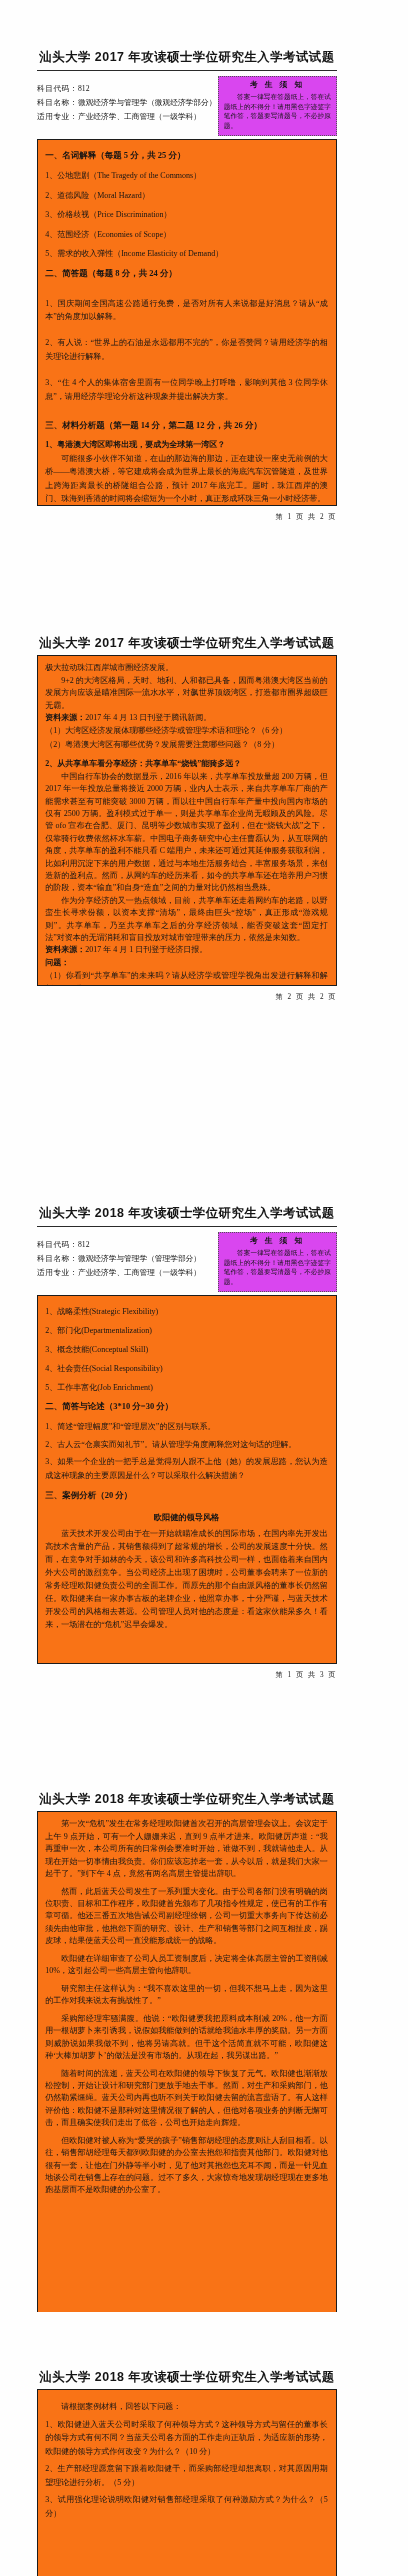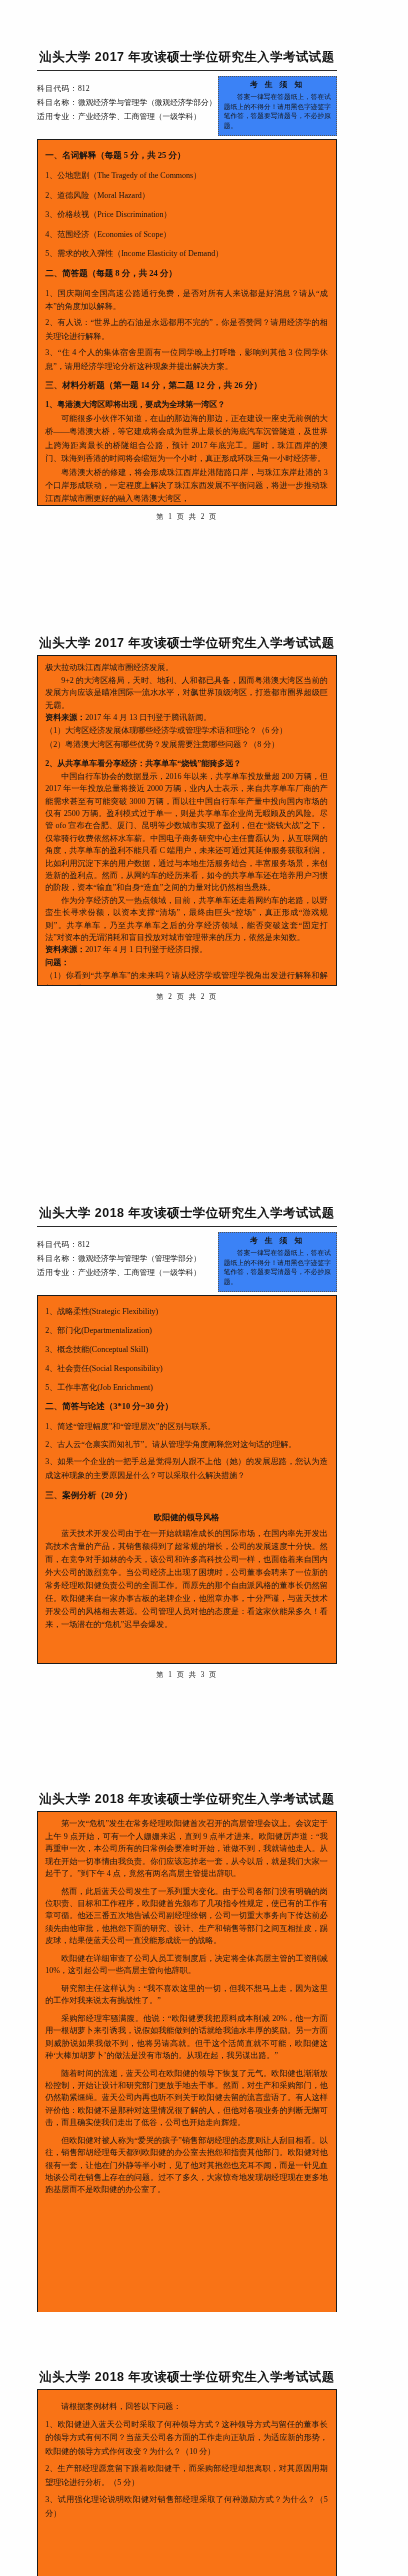--- a/index.html
+++ b/index.html
@@ -30,45 +30,45 @@
   .xtitle.cont{padding-top:57px;}
   .xrule{border-bottom:1px solid #2a2a2a;margin-top:4.1px;}
   .hdr{display:flex;justify-content:space-between;align-items:flex-start;margin-top:4.1px;min-height:57px;}
   .meta{font-size:7.7px;line-height:14px;padding-top:7.2px;}
   .meta .mlabel{letter-spacing:0.5px;}
   .notice{
     width:107px;
     border:0.5px dotted #555;
     padding:3.1px 5.2px 4.1px 5.2px;
     margin-top:1px;
-    background:#3b82f6;
+    background:#d946ef;
   }
   .ntitle{text-align:center;font-weight:700;font-size:7.7px;letter-spacing:2.6px;}
   .nbody{font-size:6.6px;line-height:9.8px;text-indent:2em;text-align:justify;margin-top:1.5px;}
   .box{
     border:1px solid #1c1c1c;
     padding:6.2px 8.2px 5.2px 7.2px;
     text-align:justify;
     box-sizing:border-box;
     margin-top:3.1px;
     overflow:hidden;
     background:#f97316;
   }
   .h{font-weight:700;}
   .b{font-weight:700;}
   .ct{text-align:center;font-weight:700;}
   .pp{text-indent:2em;}
   .noind{text-indent:0;}
-  .foot{text-align:center;font-size:7.2px;letter-spacing:1.5px;margin-top:6.2px;color:#222;font-family:Liberation Serif, serif;}
+  .foot{text-align:right;font-size:7.2px;letter-spacing:1.5px;margin-top:6.2px;color:#222;font-family:Liberation Serif, serif;}
 
   
   .b17a{height:367px;font-size:8px;}
   .b17a .h{font-size:8.5px;line-height:19.6px;}
   .b17a .sp{line-height:19.6px;}
-  .b17a .it{line-height:13.4px;margin:3px 0;}
+  .b17a .it{line-height:13.4px;margin:13px 0;}
   .b17a .mt{font-weight:700;line-height:14.4px;margin-top:2.1px;}
   .b17a .pp{line-height:13.4px;}
 
   
   .b17b{height:331px;font-size:8px;}
   .b17b div{line-height:12.4px;}
   .b17b .gap{margin-top:7.2px;}
   .b17b .qt{margin-top:1px;}
 
   

